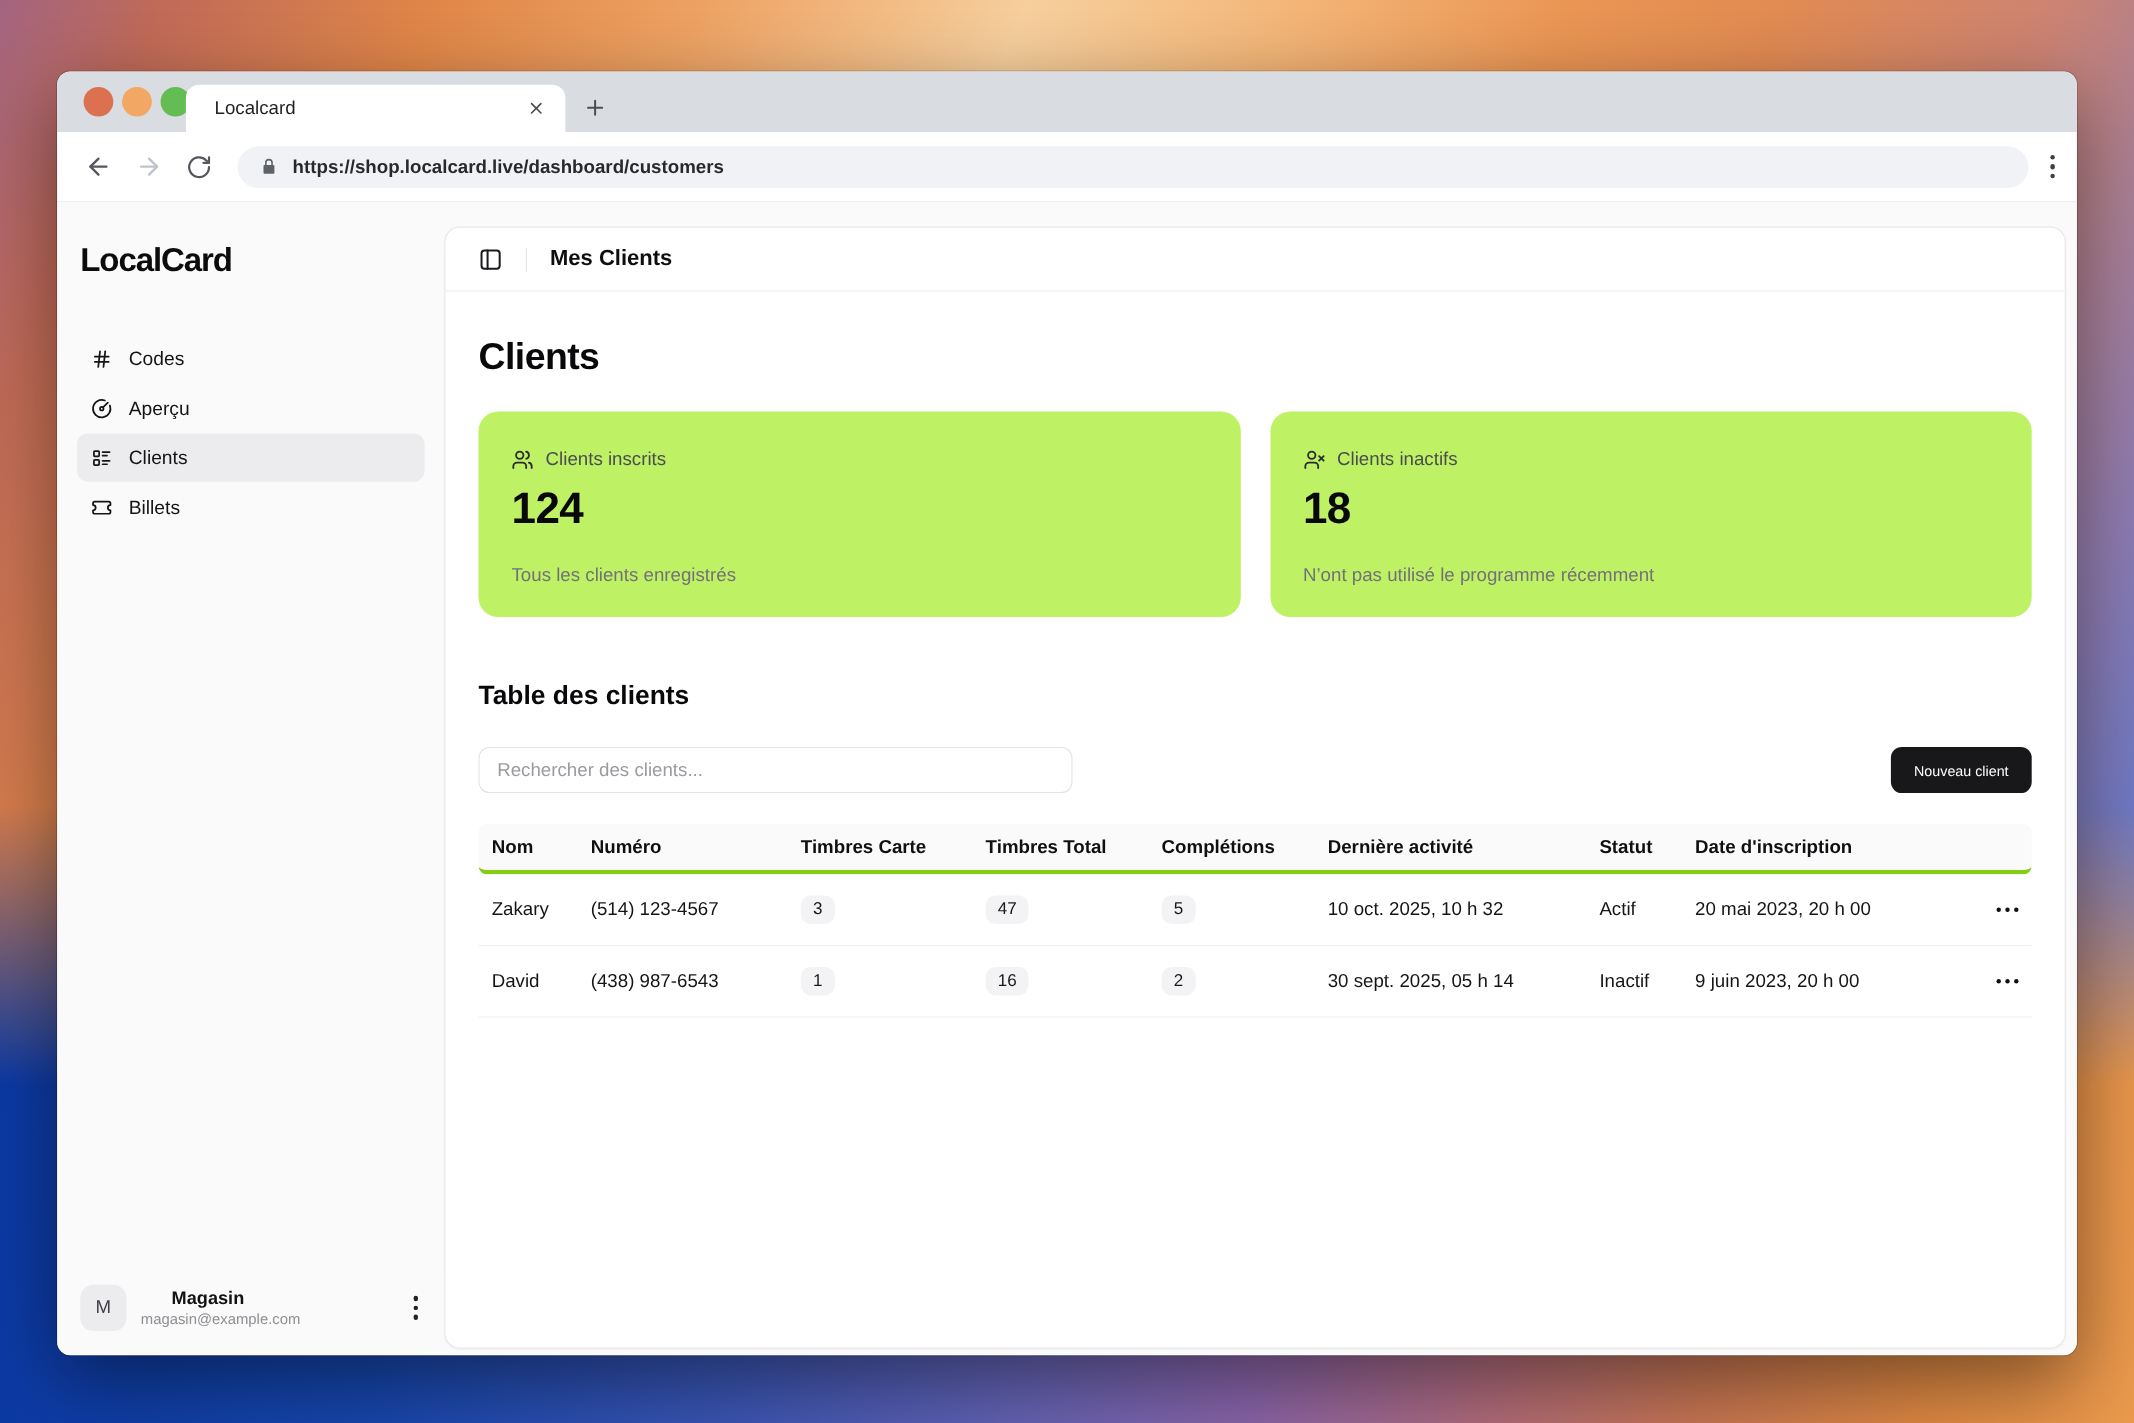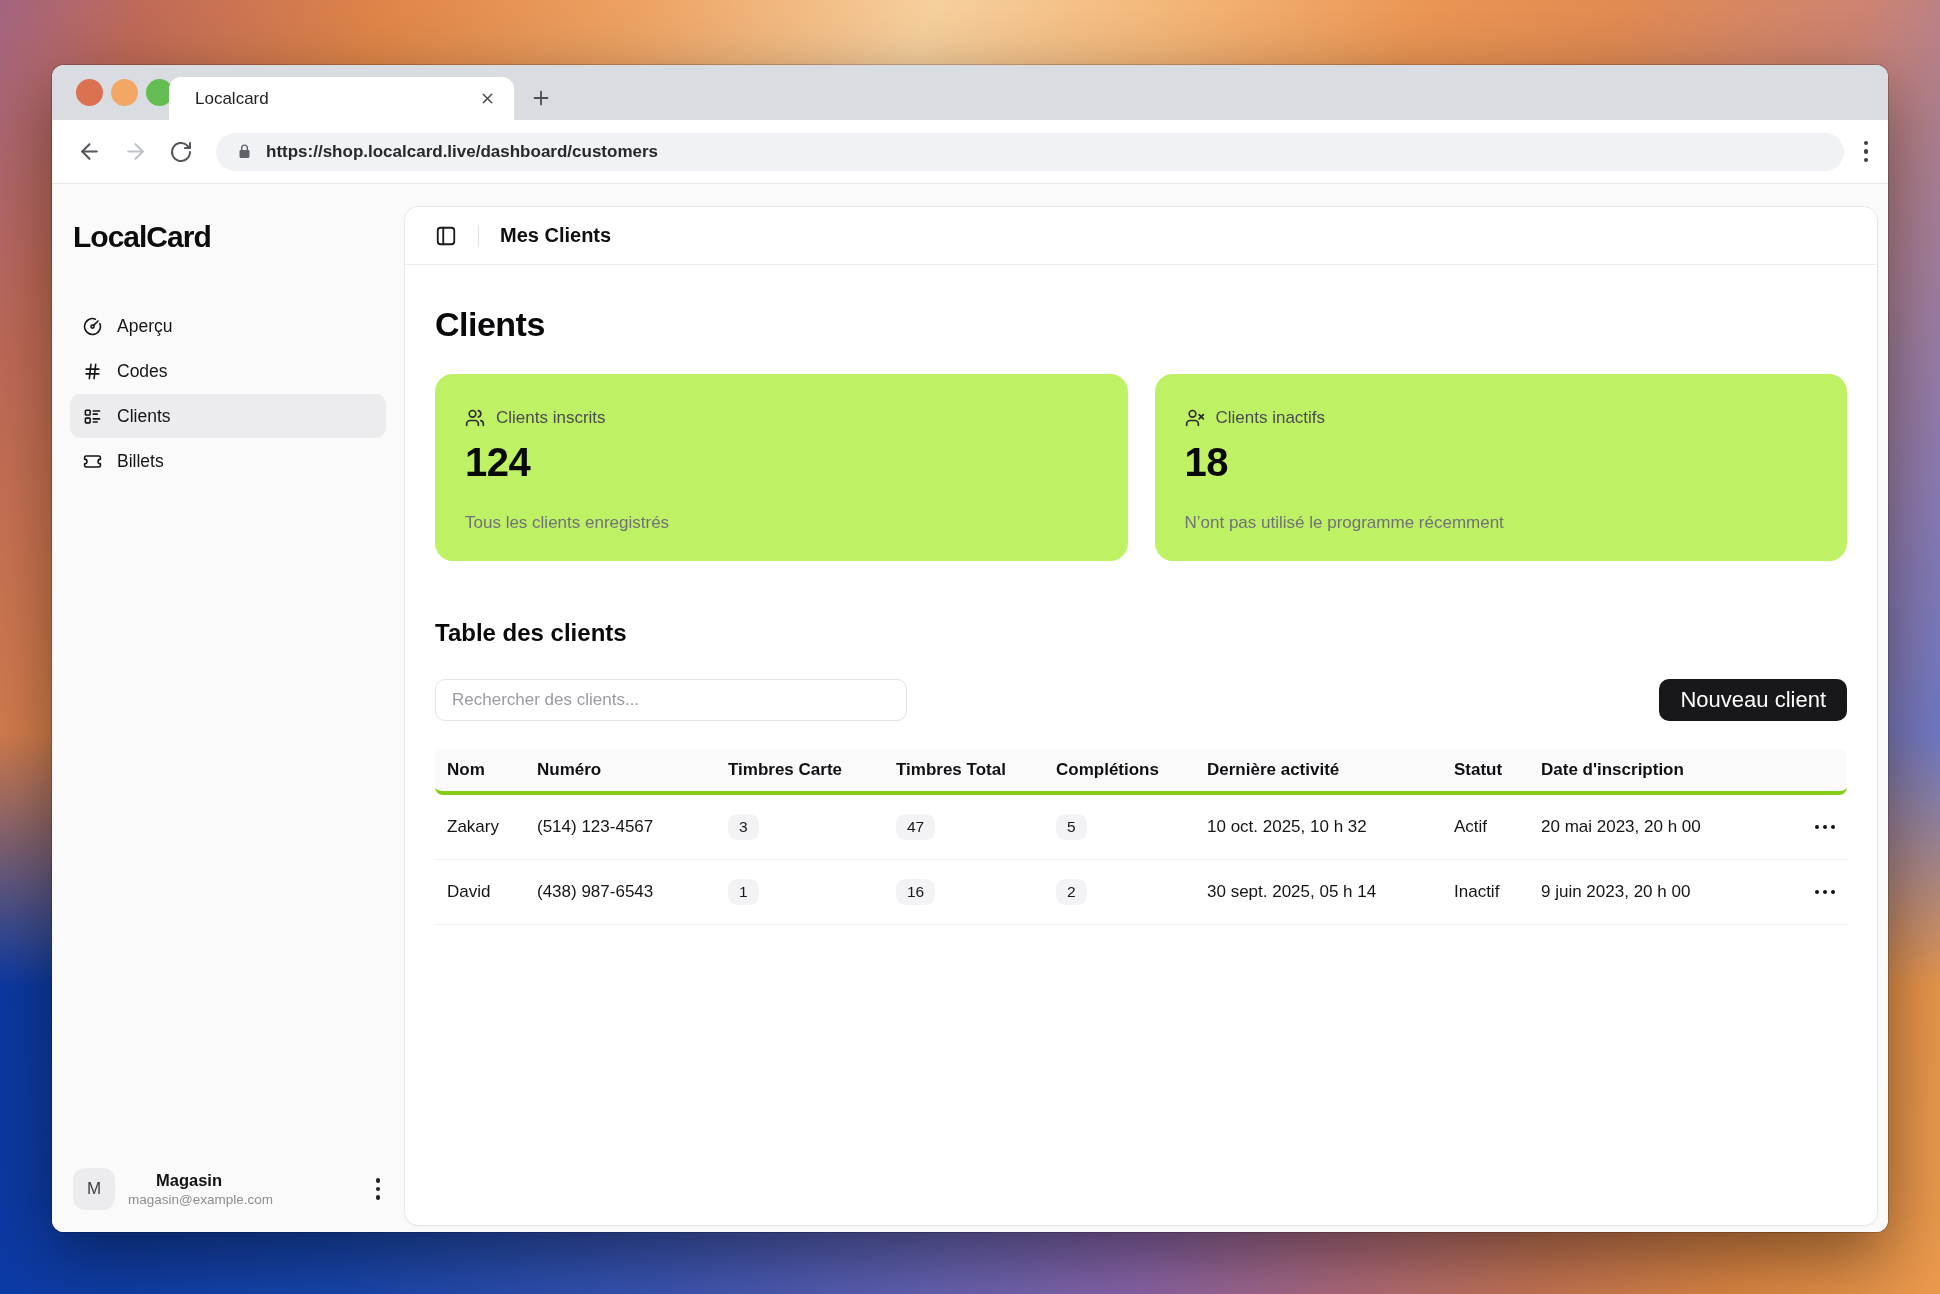--- a/index.html
+++ b/index.html
@@ -101,28 +101,28 @@
   .cards { margin-top:30px; display:grid; grid-template-columns:1fr 1fr; gap:27px; }
   .card { background:#bef264; border-radius:18px; height:187px; padding:34px 30px 28px; display:flex; flex-direction:column; }
   .card-head { display:flex; align-items:center; gap:11px; font-size:17px; color:#4b4b52; }
   .card-head svg { color:#2b2b30; }
   .card-value { margin-top:12px; font-size:40px; font-weight:700; color:#09090b; letter-spacing:-.5px; }
   .card-desc { margin-top:auto; font-size:17px; color:#71717a; }
 
   .section-title { margin-top:58px; font-size:24px; font-weight:700; color:#09090b; }
   .controls { margin-top:32px; display:flex; align-items:center; }
   .search {
-    width:472px; height:42px; border:1px solid #e4e4e7; border-radius:10px;
+    width:540px; height:42px; border:1px solid #e4e4e7; border-radius:10px;
     padding:0 16px; font-size:17px; color:#18181b; background:#fff; outline:none;
     font-family:inherit;
   }
   .search::placeholder { color:#9a9aa1; }
   .new-btn {
     margin-left:auto; height:42px; padding:0 21px; border:none; border-radius:10px;
-    background:#18181b; color:#fff; font-size:22px; font-weight:500; font-family:inherit; cursor:pointer;
+    background:#18181b; color:#fff; font-size:13px; font-weight:500; font-family:inherit; cursor:pointer;
   }
 
   .table { margin-top:28px; --cols: 90px 191px 168px 160px 151px 247px 87px minmax(0,1fr) 56px; }
   .thead {
     display:grid; grid-template-columns:var(--cols); align-items:center; height:46px;
     background:#fafafa; border-radius:8px; border-bottom:4px solid #84cc16;
     font-size:17px; font-weight:600; color:#101014;
   }
   .thead > div, .trow > div { padding-left:12px; }
   .trow {
@@ -198,37 +198,37 @@
 
     <div class="app">
 
       <aside class="sidebar">
         <div class="logo">LocalCard</div>
 
         <nav class="nav">
           <div class="nav-item">
             <span style="display:flex">
               <svg width="19" height="19" viewBox="0 0 24 24" fill="none" stroke="currentColor" stroke-width="2" stroke-linecap="round" stroke-linejoin="round">
-                  <path d="M15.6 2.7a10 10 0 1 0 5.7 5.7"></path>
-                  <circle cx="12" cy="12" r="2"></circle>
-                  <path d="M13.4 10.6 19 5"></path>
-                </svg>
-            </span>
-            <span>Aperçu</span>
-          </div>
-          <div class="nav-item">
-            <span style="display:flex">
-              <svg width="19" height="19" viewBox="0 0 24 24" fill="none" stroke="currentColor" stroke-width="2" stroke-linecap="round" stroke-linejoin="round">
                   <line x1="4" y1="9" x2="20" y2="9"></line>
                   <line x1="4" y1="15" x2="20" y2="15"></line>
                   <line x1="10" y1="3" x2="8" y2="21"></line>
                   <line x1="16" y1="3" x2="14" y2="21"></line>
                 </svg>
             </span>
             <span>Codes</span>
+          </div>
+          <div class="nav-item">
+            <span style="display:flex">
+              <svg width="19" height="19" viewBox="0 0 24 24" fill="none" stroke="currentColor" stroke-width="2" stroke-linecap="round" stroke-linejoin="round">
+                  <path d="M15.6 2.7a10 10 0 1 0 5.7 5.7"></path>
+                  <circle cx="12" cy="12" r="2"></circle>
+                  <path d="M13.4 10.6 19 5"></path>
+                </svg>
+            </span>
+            <span>Aperçu</span>
           </div>
           <div class="nav-item active">
             <span style="display:flex">
               <svg width="19" height="19" viewBox="0 0 24 24" fill="none" stroke="currentColor" stroke-width="2" stroke-linecap="round" stroke-linejoin="round">
                   <rect x="3" y="4" width="6" height="6" rx="1"></rect>
                   <rect x="3" y="14" width="6" height="6" rx="1"></rect>
                   <path d="M13 5h8"></path>
                   <path d="M13 9h5"></path>
                   <path d="M13 15h8"></path>
                   <path d="M13 19h5"></path>

